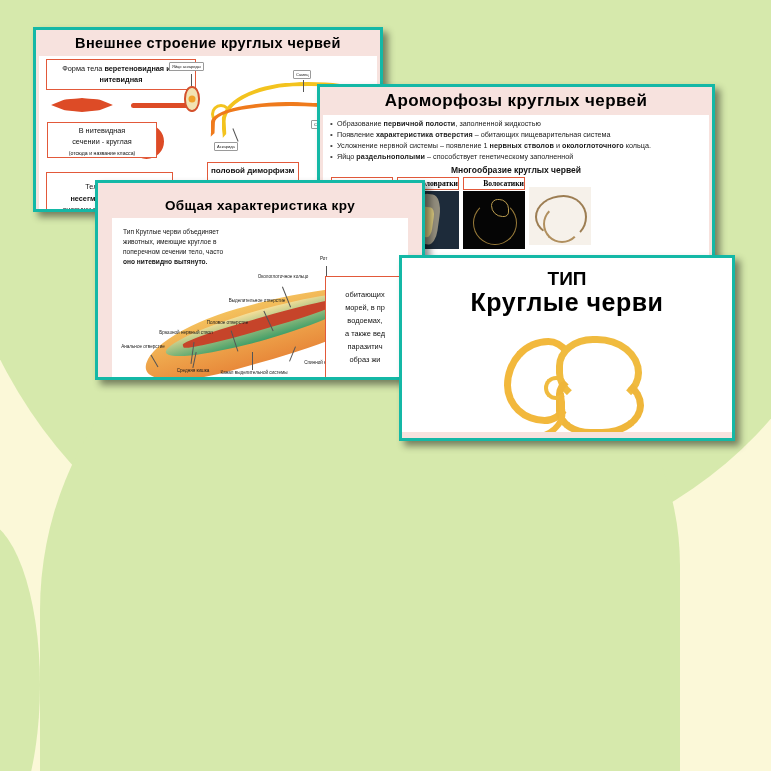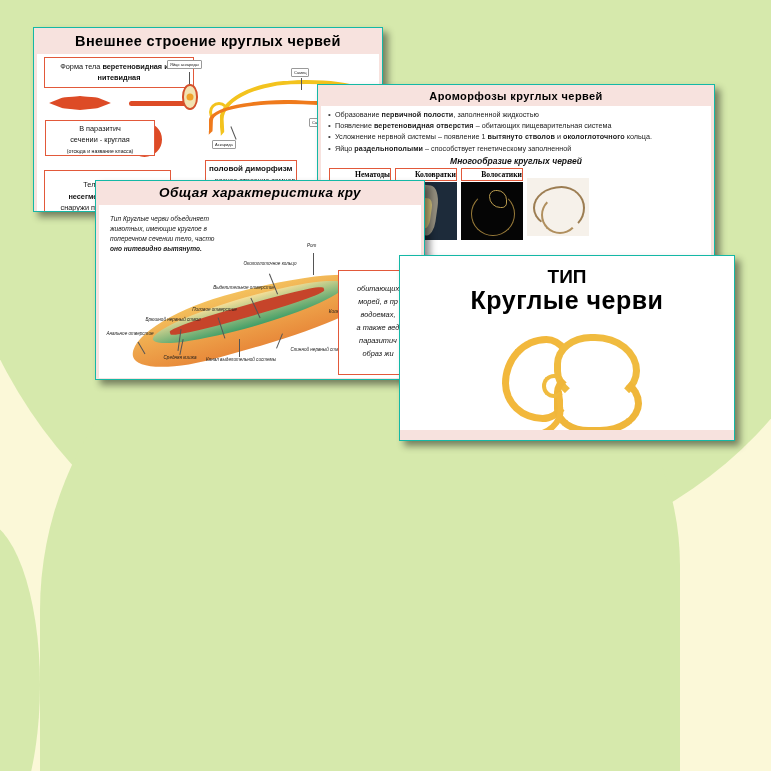--- a/index.html
+++ b/index.html
@@ -22,21 +22,21 @@
   }
   #blob-left-sliver{
     left:-80px;top:520px;width:120px;height:330px;
     border-radius:50%;
   }
 
   
   .slide{
     position:absolute;
     background:#f7e2de;
-    border:1px solid #14b8a6;
+    border:3px solid #14b8a6;
     box-shadow:5px 5px 7px rgba(0,0,0,.45);
     box-sizing:border-box;
     overflow:hidden;
   }
   .slide-title{
     text-align:center;
     font-weight:bold;
     color:#000;
     letter-spacing:.4px;
     line-height:1.1;
@@ -84,27 +84,27 @@
     border:4px solid transparent;border-top-color:#f3c31e;border-left-color:#f3c31e;
     border-radius:60% 70% 0 0 / 90% 60% 0 0;transform:rotate(-3deg);}
   .worm-orange{left:172px;top:46px;width:165px;height:30px;
     border:4.5px solid transparent;border-top-color:#ef7a1c;border-left-color:#ef7a1c;
     border-radius:70% 60% 0 0 / 80% 55% 0 0;transform:rotate(2deg);}
   .worm-hook{position:absolute;left:172px;top:48px;width:14px;height:14px;
     border:3.5px solid #f3c31e;border-radius:50%;border-right-color:transparent;border-bottom-color:transparent;}
 
   
   #slide2{left:317px;top:84px;width:398px;height:193px;padding:3px;}
-  #slide2 .slide-title{font-size:11px;padding:2px 0 4px;}
+  #slide2 .slide-title{font-size:17px;padding:2px 0 4px;}
   #slide2 .slide-body{height:168px;padding:4px 6px;}
   .bullets{list-style:none;margin:0;padding:0;font-size:7.2px;color:#1b1b1b;line-height:1.48;}
   .bullets li{position:relative;padding-left:8px;margin-bottom:.5px;}
   .bullets li::before{content:"•";position:absolute;left:1px;top:-1px;color:#444;font-size:8px;}
   .bullets b{font-weight:bold;letter-spacing:.1px;}
-  .divers-title{text-align:center;font-weight:bold;font-size:8.5px;margin:2px 0 2px;color:#111;font-style:italic;}
+  .divers-title{text-align:center;font-weight:bold;font-size:8.5px;margin:2px 0 2px;color:#111;}
   .thumb-row{display:flex;gap:4px;align-items:flex-start;padding-left:2px;}
   .thumb{width:62px;}
   .thumb-cap{border:1.4px solid #e2593a;background:#fff;text-align:right;
     font-family:"Liberation Serif", serif;font-weight:bold;font-size:7.6px;padding:1px 0;box-sizing:border-box;}
   .thumb-img{height:58px;margin-top:1px;position:relative;overflow:hidden;}
   .img-nematode{background:#8e8e8e;}
   .img-rotifer{background:#1d2b3a;}
   .img-horsehair{background:#050505;}
   .img-extra{background:#f6f1ea;}
   .sq{position:absolute;}
@@ -117,39 +117,39 @@
   .r-body2{left:22px;top:16px;width:14px;height:30px;background:#d8c77e;border-radius:30%;transform:rotate(8deg);}
   .h-circ{left:10px;top:10px;width:42px;height:42px;border:1.5px solid #9a7c3a;border-radius:50%;
     border-top-color:transparent;}
   .h-knot{left:28px;top:8px;width:16px;height:16px;border:1.2px solid #b99b4e;border-radius:40% 60% 30% 70%;}
   .e-worm{left:6px;top:8px;width:48px;height:40px;border:2.5px solid #9c7d52;
     border-radius:55% 45% 40% 60%/50% 50% 50% 50%;border-bottom-color:transparent;}
   .e-worm2{left:14px;top:18px;width:34px;height:34px;border:2.5px solid #b08f5e;
     border-radius:50%;border-right-color:transparent;border-top-color:transparent;}
 
   
-  #slide3{left:95px;top:180px;width:330px;height:200px;padding:3px;font-style:italic;}
+  #slide3{left:95px;top:180px;width:330px;height:200px;padding:14px;}
   #slide3 .slide-title{font-size:13.5px;padding:2px 0 4px;}
   #slide3 .slide-body{height:173px;padding:4px 5px;}
   .s3-intro{font-size:6.6px;line-height:1.52;color:#151515;width:152px;margin:5px 0 0 6px;}
   .s3-intro b{font-weight:bold;}
   .s3-diagram{position:absolute;left:8px;top:42px;width:300px;height:120px;}
   .nem-body{position:absolute;left:20px;top:42px;width:250px;height:58px;
     background:linear-gradient(#f4c15d,#e8893a);
     border-radius:50% 70% 60% 40% / 70% 60% 40% 50%;
     transform:rotate(-16deg);}
   .nem-inner{position:absolute;left:42px;top:50px;width:200px;height:30px;
     background:linear-gradient(#f5e3a1,#2e9e6b);border-radius:50%;transform:rotate(-16deg);opacity:.9;}
   .nem-gut{position:absolute;left:60px;top:58px;width:160px;height:12px;
     background:#c6442a;border-radius:40%;transform:rotate(-16deg);}
   .lbl{position:absolute;font-size:4.6px;color:#1a1a1a;text-align:center;line-height:1.25;white-space:nowrap;}
   .tick{position:absolute;background:#555;width:1px;}
   .s3-right-box{position:absolute;right:3px;top:58px;width:80px;height:105px;
     border:1.6px solid #e2593a;background:#fff;box-sizing:border-box;
-    font-size:7.4px;line-height:1.75;text-align:center;color:#111;padding-top:12px;margin-top:7px;}
+    font-size:7.4px;line-height:1.75;text-align:center;color:#111;padding-top:12px;}
 
   
   #slide4{left:399px;top:255px;width:336px;height:186px;padding:0;}
   #slide4 .slide-body{height:174px;padding:0;}
   .s4-t1{text-align:center;font-weight:bold;font-size:19px;margin-top:10px;color:#000;}
   .s4-t2{text-align:center;font-weight:bold;font-size:25px;margin-top:-2px;color:#000;letter-spacing:.5px;}
   .s4-pic{position:absolute;left:96px;top:74px;width:150px;height:95px;}
   .a-loop1{position:absolute;left:6px;top:6px;width:60px;height:72px;
     border:7px solid #f2b83c;border-radius:60% 40% 45% 55% / 55% 45% 55% 45%;
     border-right-color:transparent;}
@@ -180,21 +180,21 @@
       <div class="orange-box" id="s1-box1">
         <span>Форма тела </span><b>веретеновидная или</b><br>
         <b>нитевидная</b>
       </div>
 
       <div class="s1-lens"></div>
       <div class="s1-bar"></div>
       <div class="s1-ring"></div>
 
       <div class="orange-box" id="s1-box2">
-        <span>В паразитич</span><br>
+        <span>В нитевидная</span><br>
         <span>сечении -  круглая</span><br>
         <span class="small">(отсюда и название класса)</span>
       </div>
 
       <div class="orange-box" id="s1-box3">
         <span>Тело цельное,</span><br>
         <b>несегментированное,</b><br>
         <span>снаружи покрыто кутикулой</span>
       </div>
 
@@ -218,22 +218,22 @@
       </div>
 
     </div>
   </div>
 
   <div class="slide" id="slide2">
     <div class="slide-title">Ароморфозы круглых червей</div>
     <div class="slide-body">
       <ul class="bullets">
         <li><span>Образование </span><b>первичной полости</b><span>, заполненной жидкостью</span></li>
-        <li><span>Появление </span><b>веретеновидная отверстия</b><span> – обитающих пищеварительная система</span></li>
-        <li><span>Усложнение нервной системы – появление 1 </span><b>вытянуто стволов</b><span> и </span><b>окологлоточного</b><span> кольца.</span></li>
+        <li><span>Появление </span><b>характеристика отверстия</b><span> – обитающих пищеварительная система</span></li>
+        <li><span>Усложнение нервной системы – появление 1 </span><b>нервных стволов</b><span> и </span><b>окологлоточного</b><span> кольца.</span></li>
         <li><span>Яйцо </span><b>раздельнополыми</b><span> – способствует генетическому заполненной</span></li>
       </ul>
 
       <div class="divers-title">Многообразие круглых червей</div>
 
       <div class="thumb-row">
         <div class="thumb">
           <div class="thumb-cap">Нематоды</div>
           <div class="thumb-img img-nematode">
             <div class="sq n-worm"></div>

